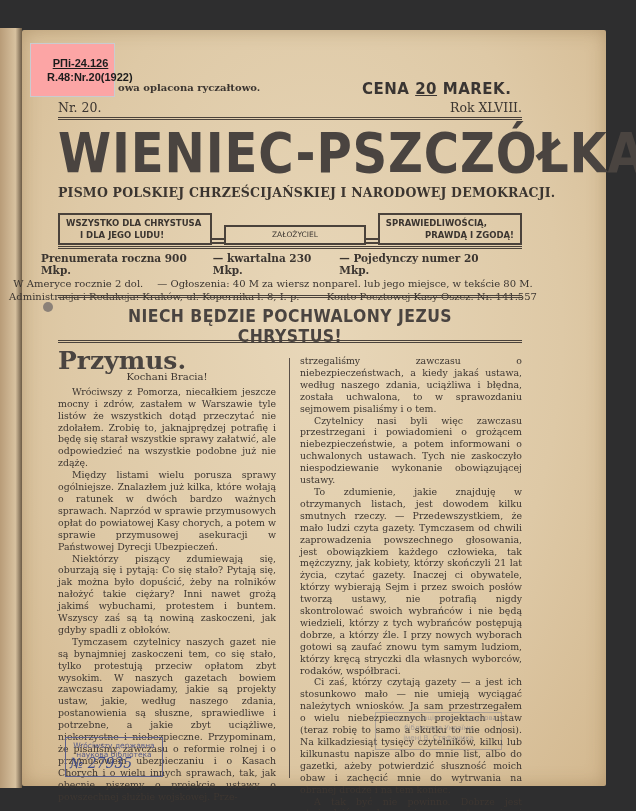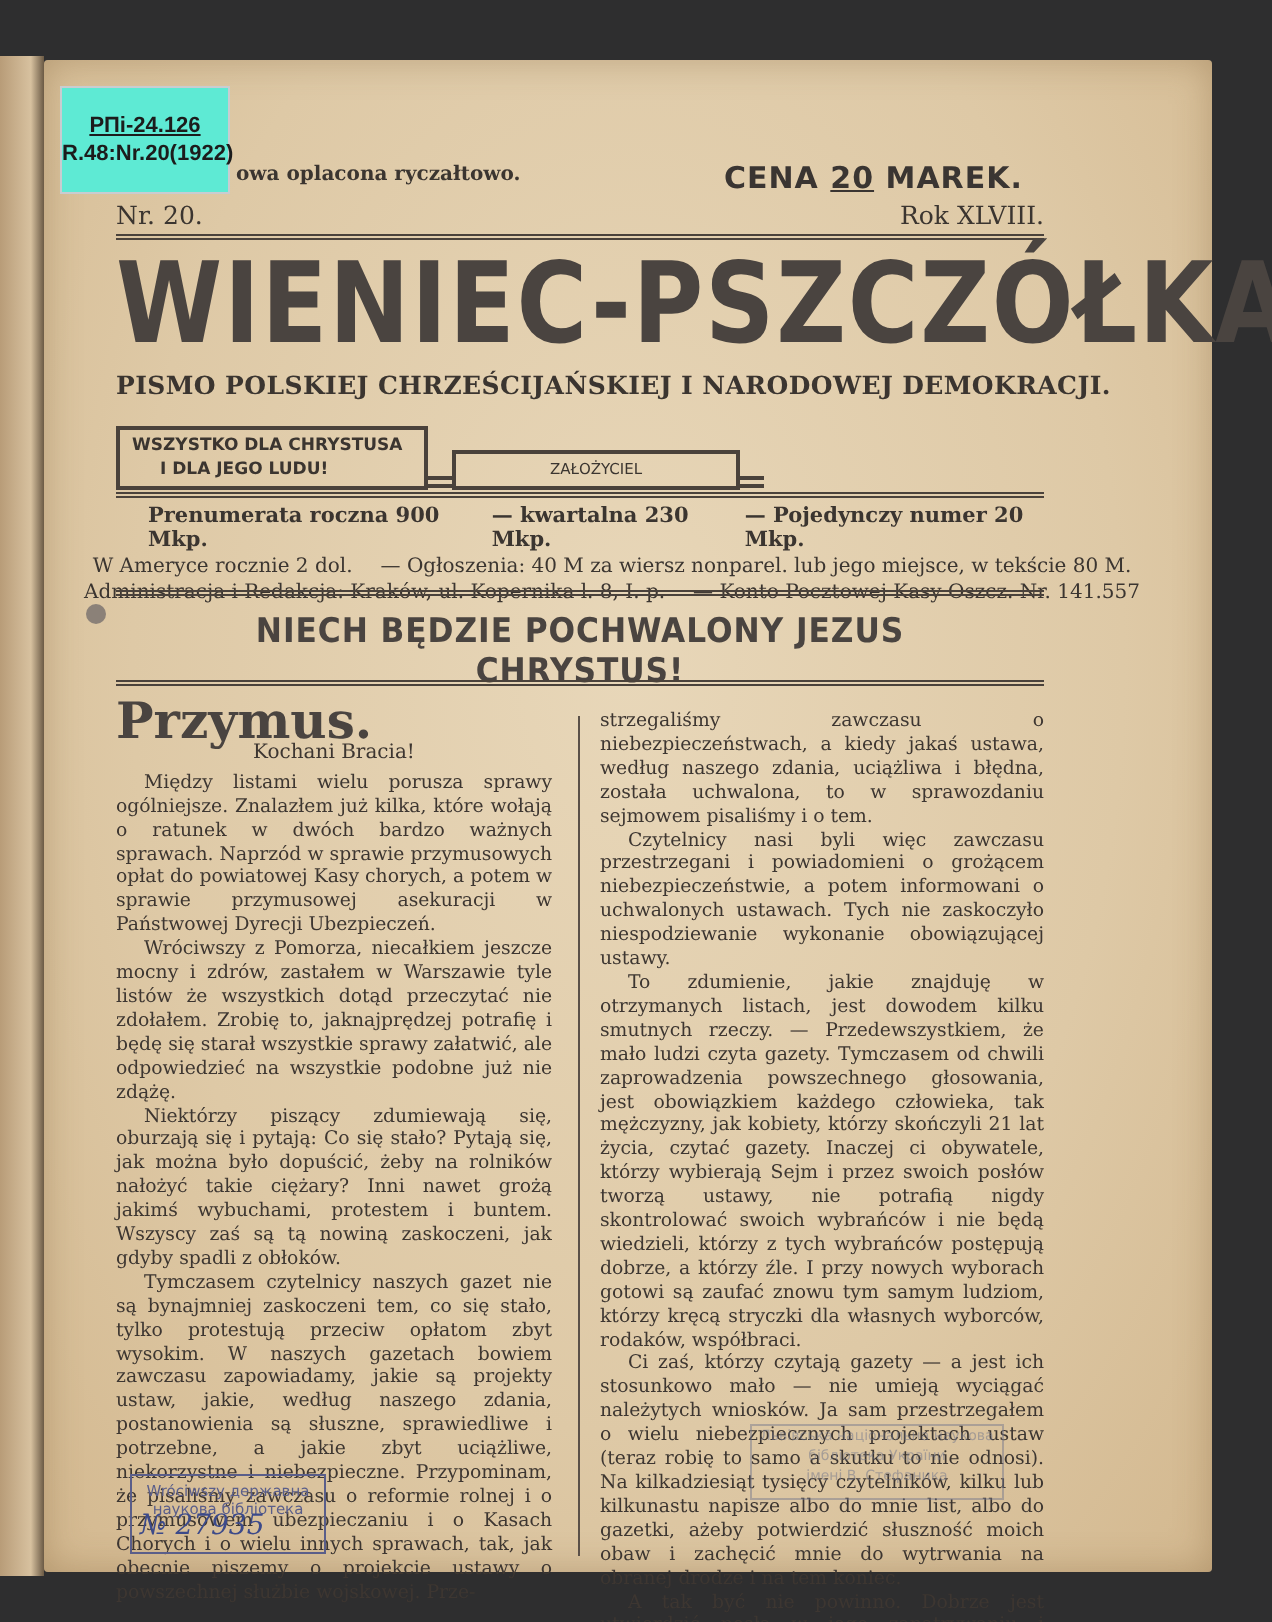--- a/index.html
+++ b/index.html
@@ -13,23 +13,23 @@
     background: linear-gradient(90deg, #b89c78 0%, #d7c19f 70%, #6b5a45 100%);
   }
   .page {
     position: absolute; left: 22px; top: 30px; width: 584px; height: 756px;
     background: radial-gradient(ellipse at 50% 40%, #e8d7b9 0%, #dec9a6 60%, #d3b88f 100%);
     border-radius: 2px;
     box-shadow: inset 0 0 18px rgba(120,90,50,0.35);
   }
   .label-sticker {
     position: absolute; left: 30px; top: 43px; width: 85px; height: 54px;
-    background: #5eead4; border: 1px solid #c9ccd0;
+    background: #fca5a5; border: 1px solid #c9ccd0;
     font-family: "Liberation Sans", sans-serif; font-size: 11px; font-weight: bold;
-    color: #1c1c1c; text-align: center; line-height: 14px; padding-top: 12px; box-sizing: border-box;
+    color: #1c1c1c; text-align: center; line-height: 14px; padding-top: 12px; box-sizing: border-box; padding-left: 16px;
   }
   .label-sticker .l1 { text-decoration: underline; }
   .postage {
     position: absolute; left: 118px; top: 82px; font-size: 10px; font-weight: bold; color: #3b3530;
   }
   .price {
     position: absolute; left: 362px; top: 80px; font-family: "DejaVu Sans", sans-serif;
     font-size: 15px; font-weight: bold; color: #3a3532; letter-spacing: 0.5px;
   }
   .price .amount { text-decoration: underline; }
@@ -59,21 +59,21 @@
     display: flex; flex-direction: column; justify-content: center;
   }
   .motto-box.m1 { width: 140px; }
   .motto-box.m2 { width: 128px; text-align: center; }
   .motto-box.m3 { width: 130px; }
   .motto-box .small { font-size: 7.5px; font-weight: normal; }
   .connector { width: 12px; display: flex; flex-direction: column; justify-content: center; }
   .connector span { display: block; height: 2px; background: #4a423b; margin: 1px 0; }
   .rule { position: absolute; left: 58px; width: 464px; border-top: 3px double #4a423b; }
   .subs {
-    position: absolute; left: 74px; top: 252px; width: 464px; color: #3b3530;
+    position: absolute; left: 41px; top: 252px; width: 464px; color: #3b3530;
   }
   .subs .line1 { font-size: 10.5px; font-weight: bold; display: flex; justify-content: space-between; }
   .subs .line2, .subs .line3 { font-size: 10px; display: flex; justify-content: center; margin-top: 2px; white-space: nowrap; gap: 14px; }
   .hole { position: absolute; left: 43px; top: 302px; width: 10px; height: 10px; border-radius: 50%; background: #8b8178; }
   .greeting {
     position: absolute; left: 58px; top: 306px; width: 464px; text-align: center;
     font-family: "DejaVu Sans", sans-serif; font-size: 17px; font-weight: bold; color: #4a4440;
     letter-spacing: 0.5px; transform: scaleX(0.92);
   }
   .col { position: absolute; top: 355px; font-size: 9.4px; line-height: 11.9px; color: #3d3631; text-align: justify; }
@@ -131,20 +131,24 @@
       <span></span>
       <span></span>
     </div>
   <div class="motto-box m2">
     <span class="small">ZAŁOŻYCIEL</span>
   </div>
   <div class="connector">
       <span></span>
       <span></span>
     </div>
+  <div class="motto-box m3">
+    <span>SPRAWIEDLIWOŚCIĄ,</span>
+    <span style="text-align:right">PRAWDĄ I ZGODĄ!</span>
+  </div>
 </div>
 
 <div class="rule" style="top:246px"></div>
 
 <div class="subs">
   <div class="line1">
     <span>Prenumerata roczna 900 Mkp.</span>
     <span>— kwartalna 230 Mkp.</span>
     <span>— Pojedynczy numer 20 Mkp.</span>
   </div>
@@ -161,22 +165,22 @@
 <div class="rule" style="top:295px"></div>
 <div class="hole"></div>
 
 <div class="greeting">NIECH BĘDZIE POCHWALONY JEZUS CHRYSTUS!</div>
 
 <div class="rule" style="top:340px"></div>
 
 <div class="col left">
   <div class="article-title">Przymus.</div>
   <div class="salutation">Kochani Bracia!</div>
+  <p>Wróciwszy z Pomorza, niecałkiem jeszcze mocny i zdrów, zastałem w Warszawie tyle listów że wszystkich dotąd przeczytać nie zdołałem. Zrobię to, jaknajprędzej potrafię i będę się starał wszystkie sprawy załatwić, ale odpowiedzieć na wszystkie podobne już nie zdążę.</p>
   <p>Między listami wielu porusza sprawy ogólniejsze. Znalazłem już kilka, które wołają o ratunek w dwóch bardzo ważnych sprawach. Naprzód w sprawie przymusowych opłat do powiatowej Kasy chorych, a potem w sprawie przymusowej asekuracji w Państwowej Dyrecji Ubezpieczeń.</p>
-  <p>Wróciwszy z Pomorza, niecałkiem jeszcze mocny i zdrów, zastałem w Warszawie tyle listów że wszystkich dotąd przeczytać nie zdołałem. Zrobię to, jaknajprędzej potrafię i będę się starał wszystkie sprawy załatwić, ale odpowiedzieć na wszystkie podobne już nie zdążę.</p>
   <p>Niektórzy piszący zdumiewają się, oburzają się i pytają: Co się stało? Pytają się, jak można było dopuścić, żeby na rolników nałożyć takie ciężary? Inni nawet grożą jakimś wybuchami, protestem i buntem. Wszyscy zaś są tą nowiną zaskoczeni, jak gdyby spadli z obłoków.</p>
   <p>Tymczasem czytelnicy naszych gazet nie są bynajmniej zaskoczeni tem, co się stało, tylko protestują przeciw opłatom zbyt wysokim. W naszych gazetach bowiem zawczasu zapowiadamy, jakie są projekty ustaw, jakie, według naszego zdania, postanowienia są słuszne, sprawiedliwe i potrzebne, a jakie zbyt uciążliwe, niekorzystne i niebezpieczne. Przypominam, że pisaliśmy zawczasu o reformie rolnej i o przymusowem ubezpieczaniu i o Kasach Chorych i o wielu innych sprawach, tak, jak obecnie piszemy o projekcie ustawy o powszechnej służbie wojskowej. Prze-</p>
 </div>
 
 <div class="col-divider"></div>
 
 <div class="col right">
   <p style="text-indent:0">strzegaliśmy zawczasu o niebezpieczeństwach, a kiedy jakaś ustawa, według naszego zdania, uciążliwa i błędna, została uchwalona, to w sprawozdaniu sejmowem pisaliśmy i o tem.</p>
   <p>Czytelnicy nasi byli więc zawczasu przestrzegani i powiadomieni o grożącem niebezpieczeństwie, a potem informowani o uchwalonych ustawach. Tych nie zaskoczyło niespodziewanie wykonanie obowiązującej ustawy.</p>
   <p>To zdumienie, jakie znajduję w otrzymanych listach, jest dowodem kilku smutnych rzeczy. — Przedewszystkiem, że mało ludzi czyta gazety. Tymczasem od chwili zaprowadzenia powszechnego głosowania, jest obowiązkiem każdego człowieka, tak mężczyzny, jak kobiety, którzy skończyli 21 lat życia, czytać gazety. Inaczej ci obywatele, którzy wybierają Sejm i przez swoich posłów tworzą ustawy, nie potrafią nigdy skontrolować swoich wybrańców i nie będą wiedzieli, którzy z tych wybrańców postępują dobrze, a którzy źle. I przy nowych wyborach gotowi są zaufać znowu tym samym ludziom, którzy kręcą stryczki dla własnych wyborców, rodaków, współbraci.</p>

